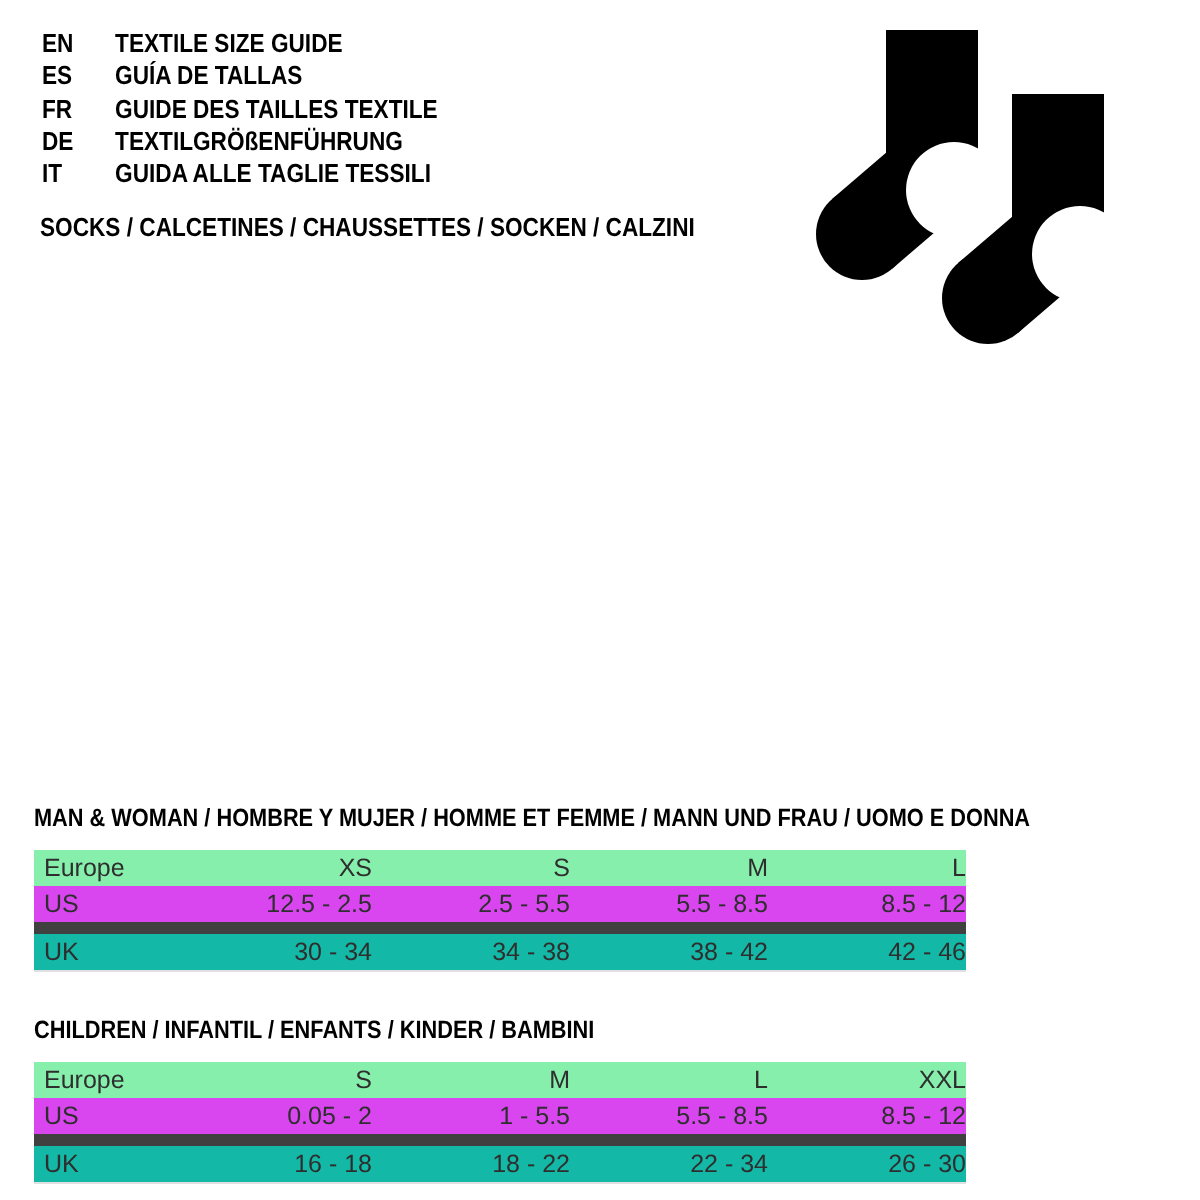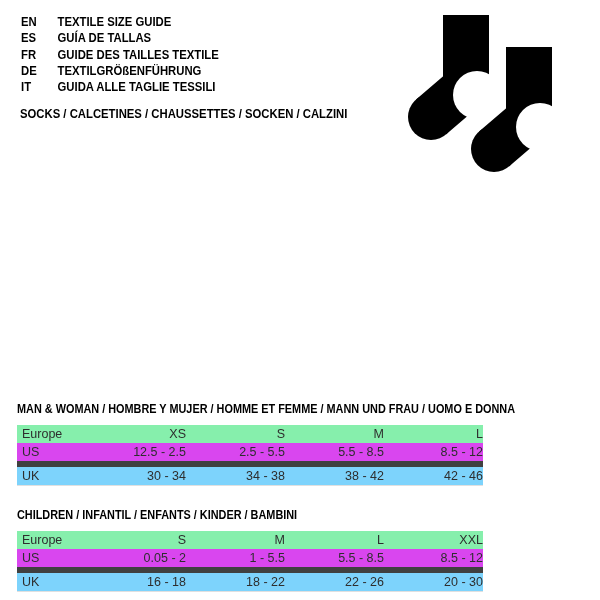--- a/index.html
+++ b/index.html
@@ -41,21 +41,21 @@
   }
   table.size-table col.c-region{width:70px;}
   table.size-table th,table.size-table td{
     height:18px;padding:0;font-weight:normal;text-align:right;vertical-align:middle;
   }
   table.size-table th:first-child,table.size-table td:first-child{
     text-align:left;padding-left:5px;
   }
   table.size-table thead tr{background:#86efac;}
   table.size-table tbody tr.row-us{background:#d946ef;border-bottom:6px solid #404040;}
-  table.size-table tbody tr.row-uk{background:#7dd3fc;border-bottom:1px solid #e0e0e0;}
+  table.size-table tbody tr.row-uk{background:#14b8a6;border-bottom:1px solid #e0e0e0;}
 </style>
 </head>
 <body>
 
 <div class="lang-list">
   <div class="lang-row">
     <span class="lang-code">EN</span>
     <span class="lang-label">TEXTILE SIZE GUIDE</span>
   </div>
   <div class="lang-row">
@@ -157,18 +157,18 @@
         <td>US</td>
         <td>0.05 - 2</td>
         <td>1 - 5.5</td>
         <td>5.5 - 8.5</td>
         <td>8.5 - 12</td>
       </tr>
       <tr class="row-uk">
         <td>UK</td>
         <td>16 - 18</td>
         <td>18 - 22</td>
-        <td>22 - 26</td>
-        <td>20 - 30</td>
+        <td>22 - 34</td>
+        <td>26 - 30</td>
       </tr>
     </tbody>
   </table>
 </div>
 
 </body></html>

